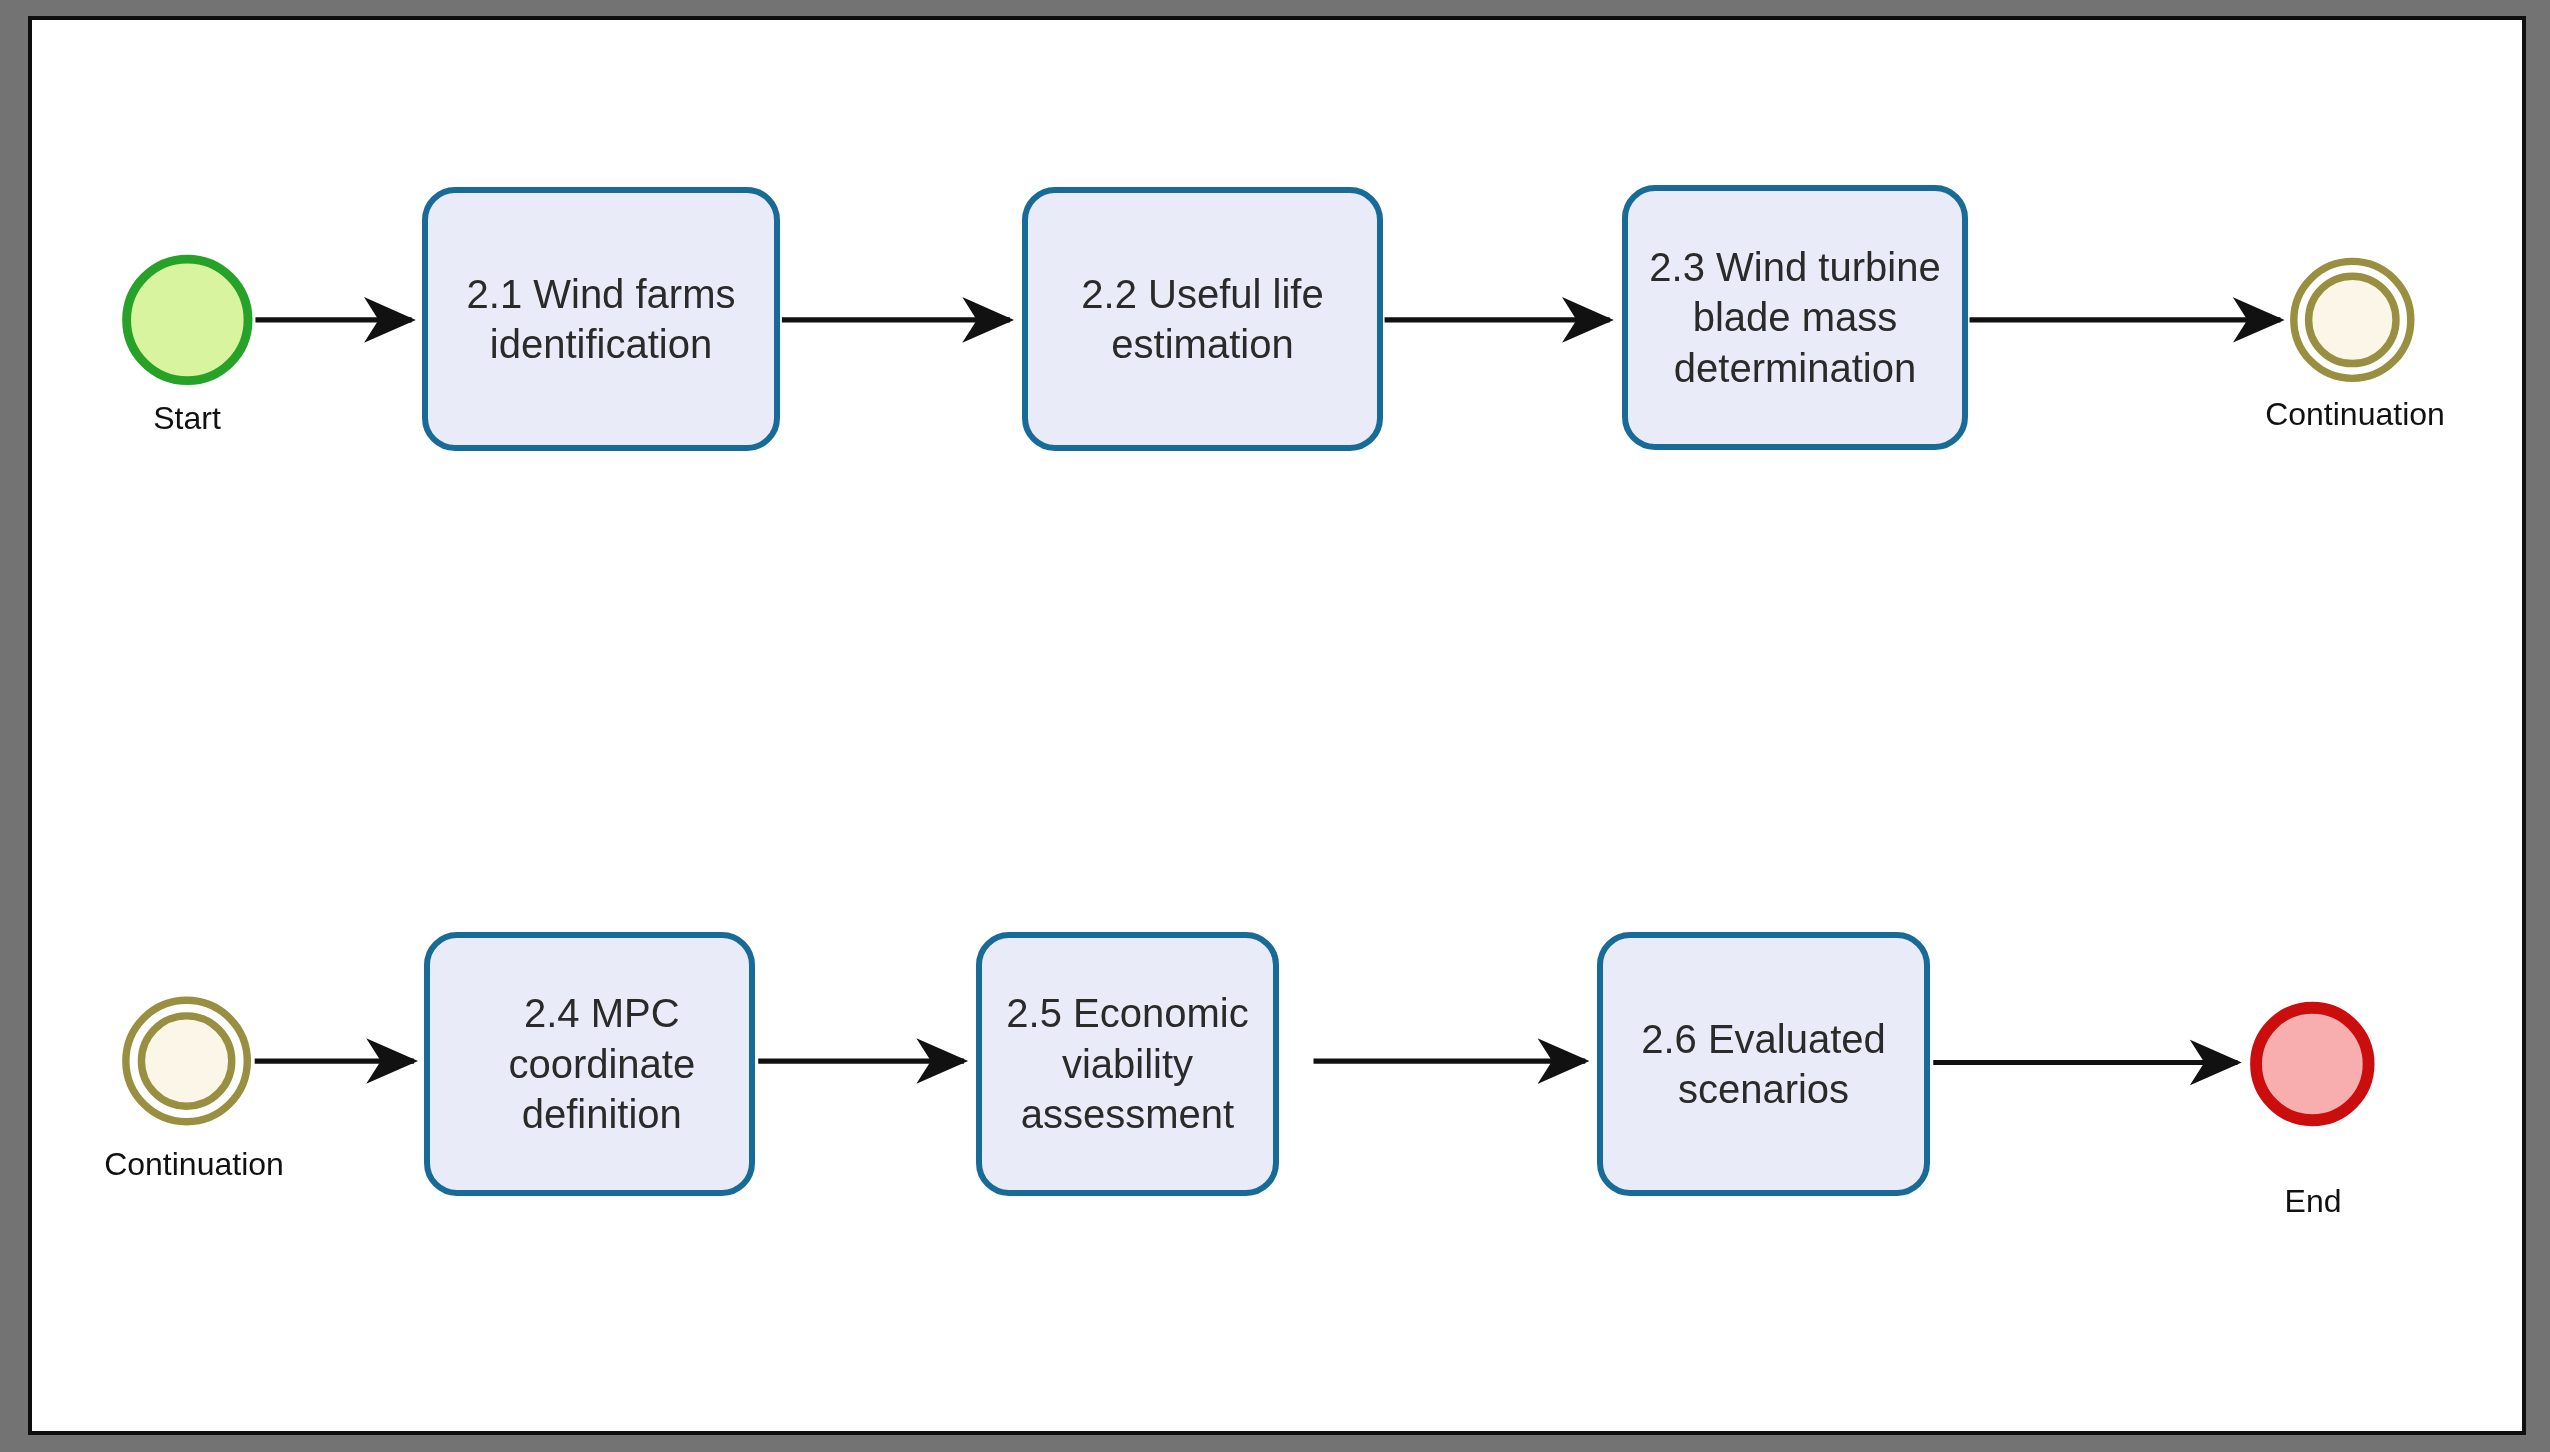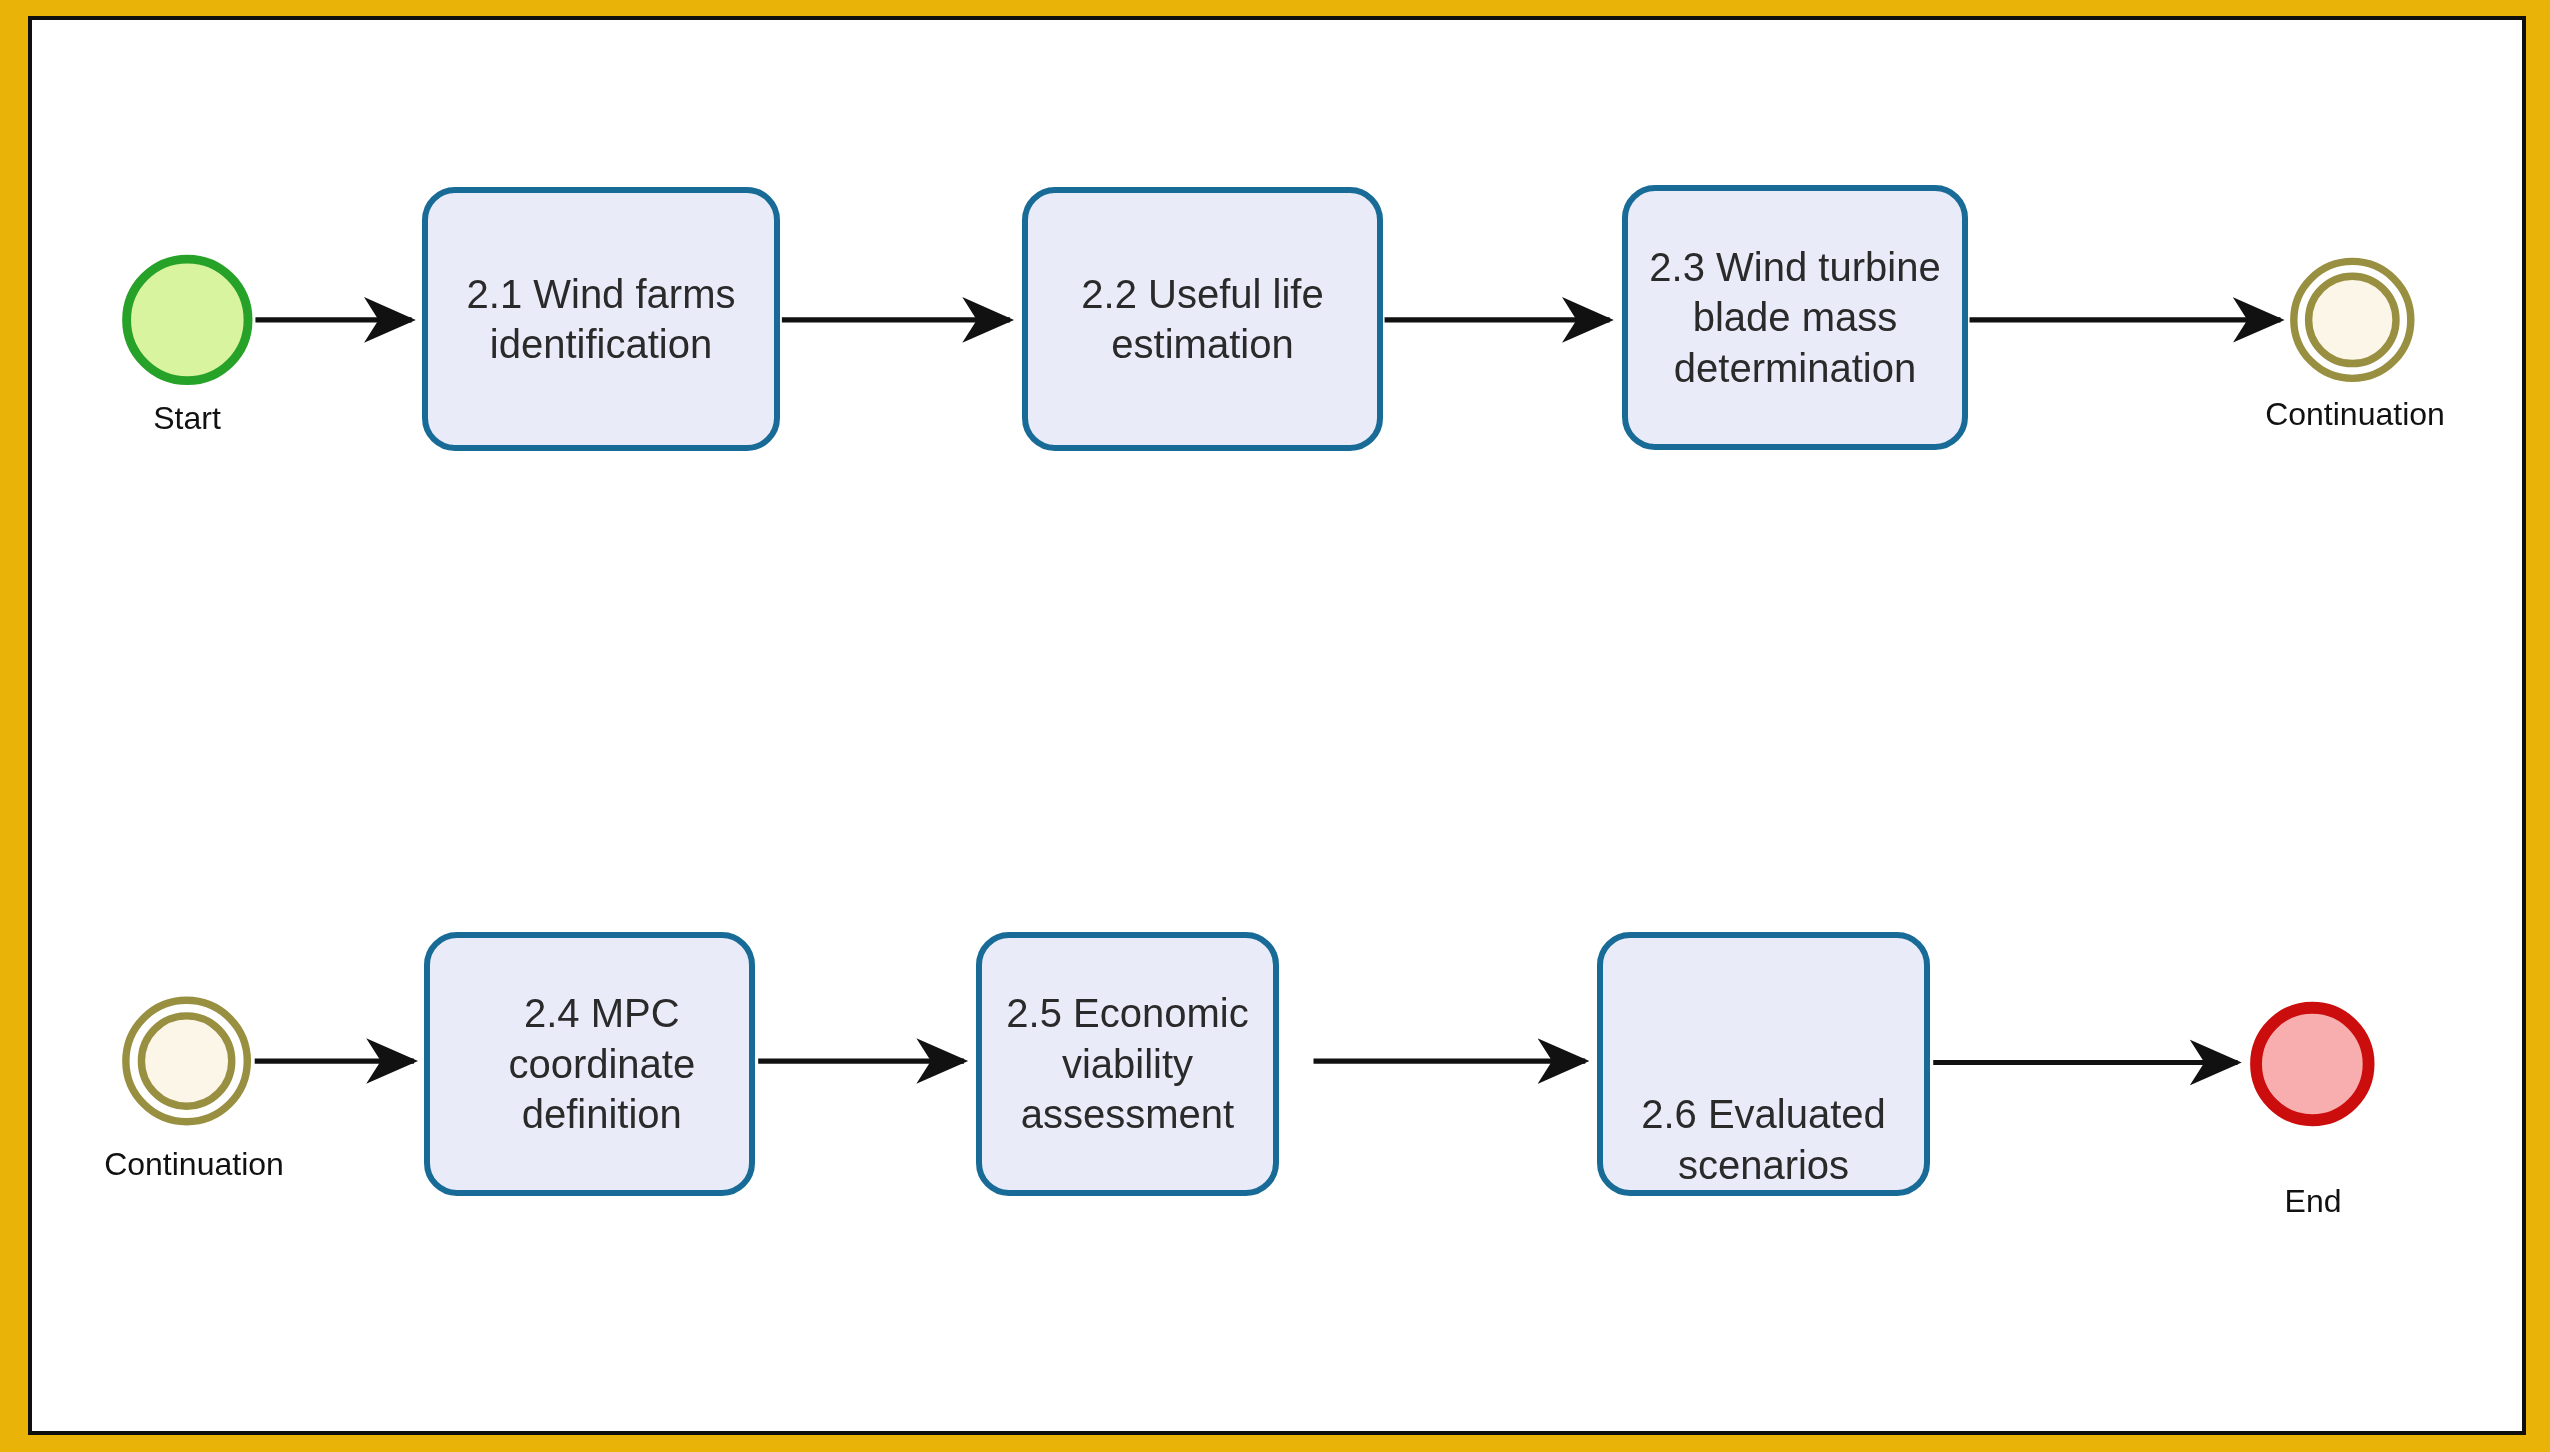--- a/index.html
+++ b/index.html
@@ -5,21 +5,21 @@
   html, body {
     margin: 0;
     padding: 0;
     background: #ffffff;
     font-family: "Liberation Sans", sans-serif;
   }
   #canvas {
     position: relative;
     width: 2550px;
     height: 1452px;
-    background: #eab308;
+    background: #737373;
     overflow: hidden;
   }
   #frame {
     position: absolute;
     left: 28px;
     top: 15.6px;
     width: 2498px;
     height: 1419px;
     border: 4.4px solid #0f0f0f;
     box-sizing: border-box;
@@ -113,21 +113,21 @@
   <div class="task" style="left:424px; top:932px; width:331px; height:264px;padding-left:32px;">
     <span class="line">2.4 MPC</span>
     <span class="line">coordinate</span>
     <span class="line">definition</span>
   </div>
   <div class="task" style="left:976px; top:932px; width:303px; height:264px;text-align:right;">
     <span class="line">2.5 Economic</span>
     <span class="line">viability</span>
     <span class="line">assessment</span>
   </div>
-  <div class="task" style="left:1597px; top:932px; width:333px; height:264px;justify-content:flex-end;">
+  <div class="task" style="left:1597px; top:932px; width:333px; height:264px;">
     <span class="line">2.6 Evaluated</span>
     <span class="line">scenarios</span>
   </div>
 
   <div class="event-label" style="left:187px; top:400px;">Start</div>
   <div class="event-label" style="left:2355px; top:396px;">Continuation</div>
   <div class="event-label" style="left:194px; top:1146px;">Continuation</div>
   <div class="event-label" style="left:2313px; top:1183px;">End</div>
 </div>
 

